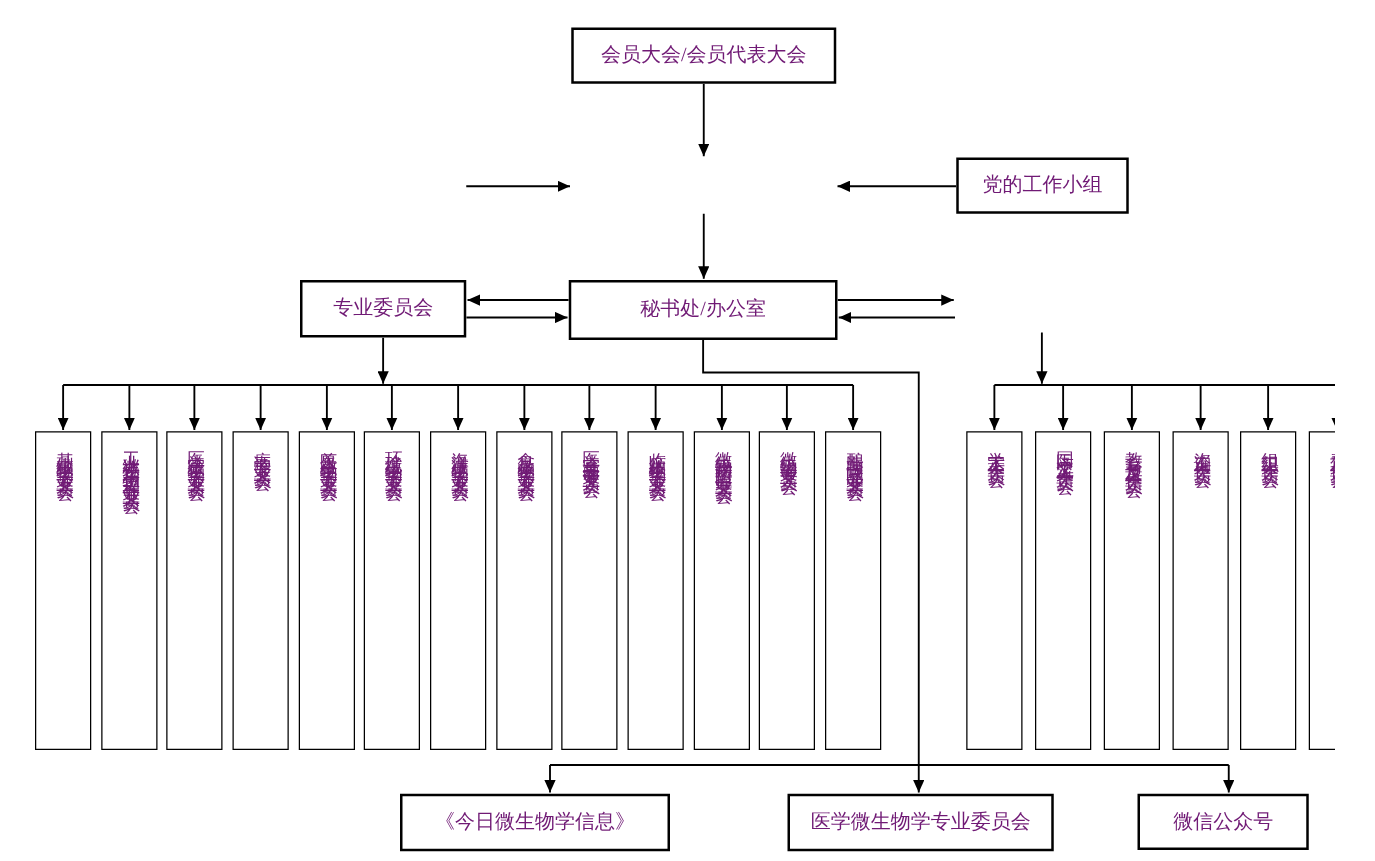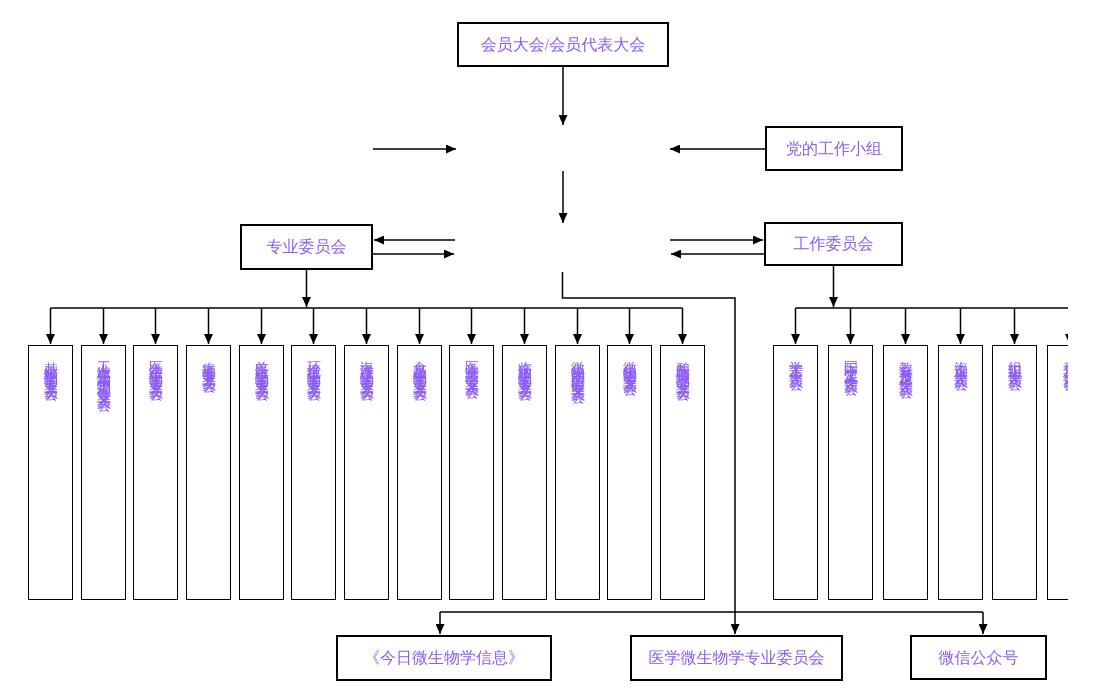--- a/index.html
+++ b/index.html
@@ -1,21 +1,21 @@
 <!DOCTYPE html>
 <html><head>
 <meta charset="utf-8">
 <style>
   html,body{margin:0;padding:0;background:#ffffff;}
   .canvas{
     position:relative;
     width:1068px;height:689px;
     background:#ffffff;
     font-family:"Liberation Serif","DejaVu Serif",serif;
-    color:#8b5cf6;
+    color:#701a75;
     overflow:hidden;
   }
   .lines{position:absolute;left:0;top:0;width:1100px;height:689px;}
   .ln{stroke:#000000;stroke-width:1.5;fill:none;}
   .box{
     position:absolute;
     box-sizing:border-box;
     background:#ffffff;
     border:2px solid #000000;
     display:flex;
@@ -100,22 +100,22 @@
     <span>会员大会/会员代表大会</span>
   </div>
 
   <div class="box" style="left:765px;top:126px;width:138px;height:45px">
     <span>党的工作小组</span>
   </div>
 
   <div class="box" style="left:240px;top:224px;width:133px;height:46px">
     <span>专业委员会</span>
   </div>
-  <div class="box" style="left:764px;top:222px;width:139px;height:44px">
-    <span>工作委员会</span>
+  <div class="box" style="left:455px;top:224px;width:215px;height:48px">
+    <span>秘书处/办公室</span>
   </div>
 
   <div class="box v" style="left:28px">
       <span class="vt">基础微生物学专业委员会</span>
     </div>
   <div class="box v" style="left:81px">
       <span class="vt">工业微生物与生物工程专业委员会</span>
     </div>
   <div class="box v" style="left:133px">
       <span class="vt">医学微生物学专业委员会</span>
@@ -163,21 +163,21 @@
   <div class="box v" style="left:938px">
       <span class="vt">咨询工作委员会</span>
     </div>
   <div class="box v" style="left:992px">
       <span class="vt">组织工作委员会</span>
     </div>
   <div class="box v" style="left:1047px">
       <span class="vt">青年工作委员会</span>
     </div>
 
-  <div class="box" style="left:336px;top:635px;width:216px;height:46px">
+  <div class="box" style="left:320px;top:635px;width:216px;height:46px">
     <span>《今日微生物学信息》</span>
   </div>
   <div class="box" style="left:630px;top:635px;width:213px;height:46px">
     <span>医学微生物学专业委员会</span>
   </div>
   <div class="box" style="left:910px;top:635px;width:137px;height:45px">
     <span>微信公众号</span>
   </div>
 
 </div>

